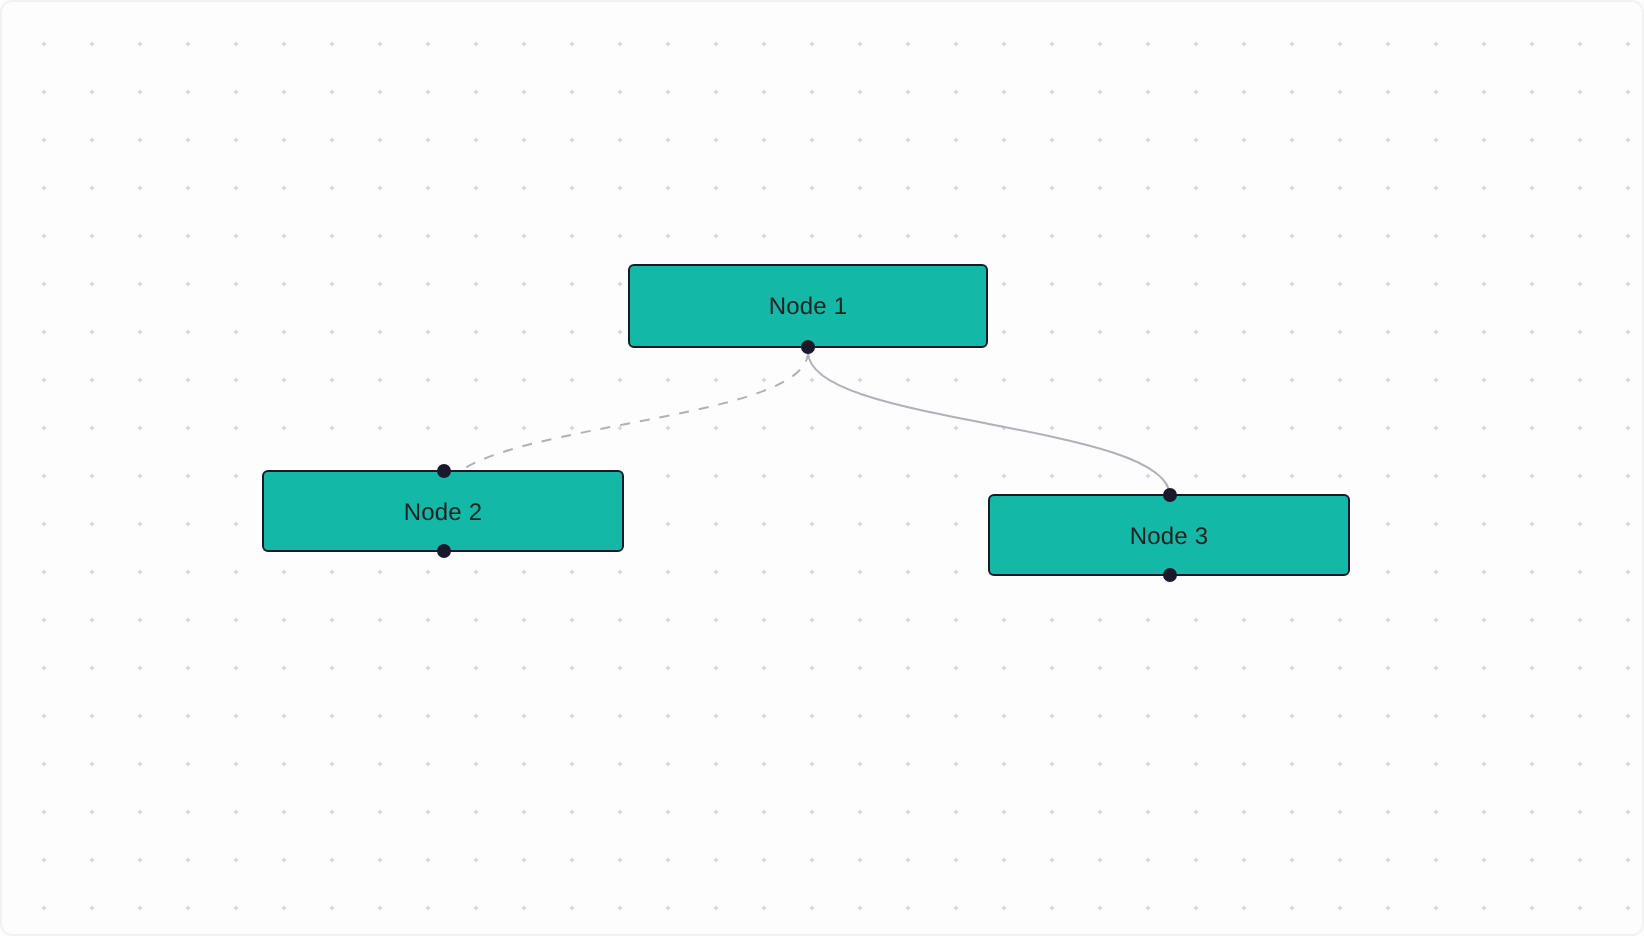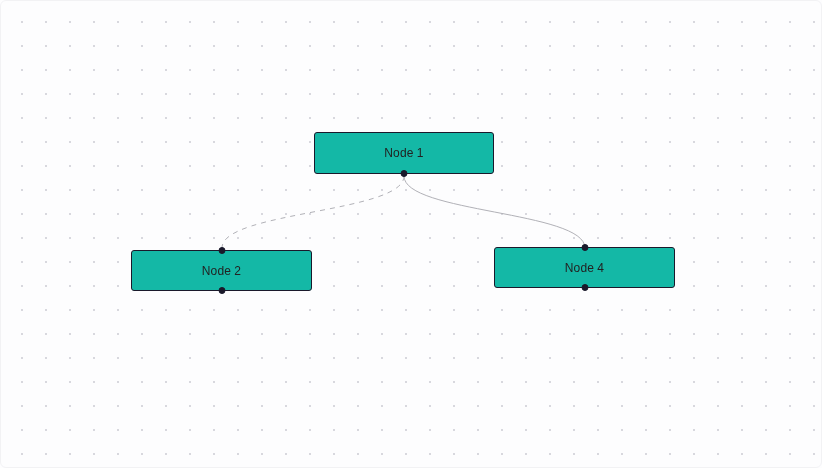--- a/index.html
+++ b/index.html
@@ -127,29 +127,29 @@
     <path class="edge-path" d="M 404,176 C 404,213 585,211 585,248"></path>
   </svg>
 
   <div id="nodes-layer">
 
     <div class="rf-node" style="left:314px; top:132px; width:180px; height:42px;">
       <span class="rf-node-label">Node 1</span>
       <span class="rf-handle source"></span>
     </div>
 
-    <div class="rf-node" style="left:131px; top:250px; width:181px; height:41px;">
+    <div class="rf-node" style="left:131px; top:235px; width:181px; height:41px;">
       <span class="rf-handle target"></span>
       <span class="rf-node-label">Node 2</span>
       <span class="rf-handle source"></span>
     </div>
 
     <div class="rf-node" style="left:494px; top:247px; width:181px; height:41px;">
       <span class="rf-handle target"></span>
-      <span class="rf-node-label">Node 4</span>
+      <span class="rf-node-label">Node 3</span>
       <span class="rf-handle source"></span>
     </div>
 
   </div>
 
   <div id="canvas-frame"></div>
 
 </div>
 
 </body></html>

